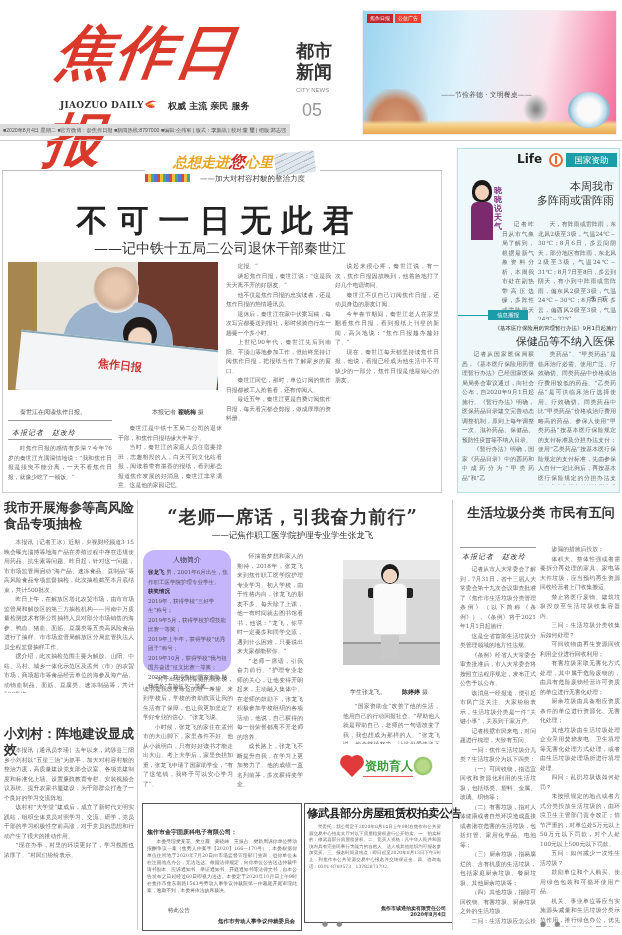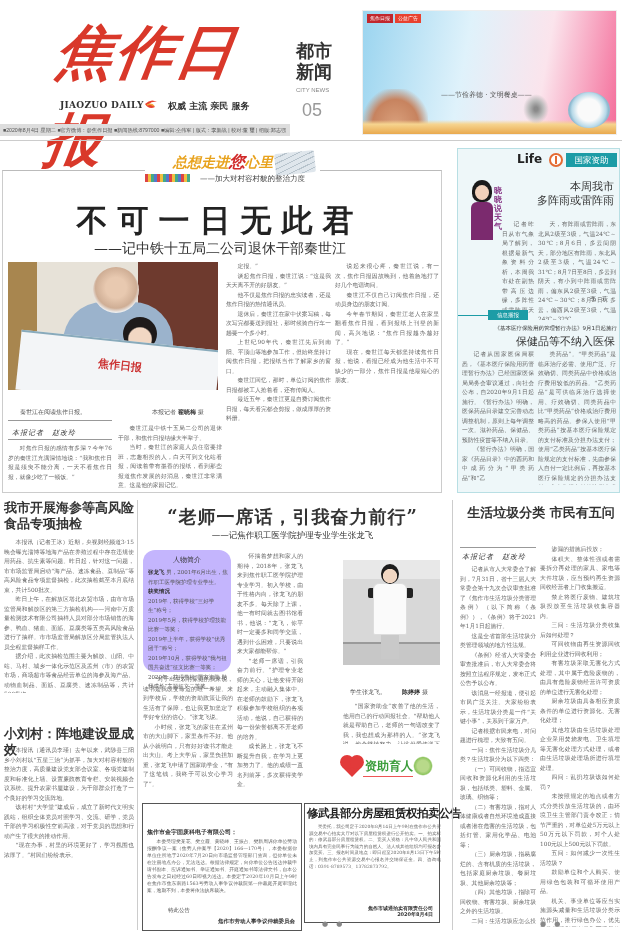--- a/index.html
+++ b/index.html
@@ -132,21 +132,21 @@
   .zizhu-line { position: absolute; left: 18px; top: 20px; width: 50px; height: 1px; background: #e55; }
 
   
   .notice1 { left: 142px; top: 803px; width: 160px; height: 128px; border: 1.5px solid #555; }
   .notice1-title { position: absolute; left: 0; top: 2px; width: 100%; text-align: center; font-size: 16px; font-weight: bold; color: #222; letter-spacing: 12px; font-family: "DejaVu Sans", sans-serif; }
   .notice1-to { position: absolute; left: 4px; top: 24px; font-size: 6px; font-weight: bold; color: #333; font-family: "DejaVu Sans", sans-serif; }
   .notice1-body { position: absolute; left: 4px; top: 34px; width: 150px; height: 62px; }
   .notice1-close { position: absolute; left: 25px; top: 103px; font-size: 5.5px; color: #444; }
   .notice1-sign { position: absolute; right: 6px; top: 114px; font-size: 5.5px; color: #333; font-weight: bold; font-family: "DejaVu Sans", sans-serif; }
 
-  .notice2 { left: 304px; top: 803px; width: 136px; height: 120px; border: 1.5px solid #555; }
+  .notice2 { left: 304px; top: 803px; width: 149px; height: 120px; border: 1.5px solid #555; }
   .notice2-title { position: absolute; left: 2px; top: 2px; width: 136px; text-align: center; font-size: 11.5px; font-weight: bold; color: #222; font-family: "DejaVu Sans", sans-serif; letter-spacing: -0.5px; white-space: nowrap; }
   .notice2-body { position: absolute; left: 4px; top: 20px; width: 132px; height: 80px; font-size: 4.5px; line-height: 6.6px; }
   .notice2-sign { position: absolute; right: 6px; top: 101px; font-size: 5px; color: #333; font-weight: bold; font-family: "DejaVu Sans", sans-serif; text-align: right; line-height: 6px; }
 
   
   .garbage-head { left: 462px; top: 504px; width: 158px; font-size: 13px; font-weight: bold; color: #333; text-align: center; }
   .garbage-byline { left: 462px; top: 552px; }
   .garbage-rule { left: 460px; top: 547px; width: 76px; }
   .garbage-col1 { left: 460px; top: 565px; width: 76px; height: 362px; }
   .garbage-col2 { left: 540px; top: 545px; width: 80px; height: 382px; }

